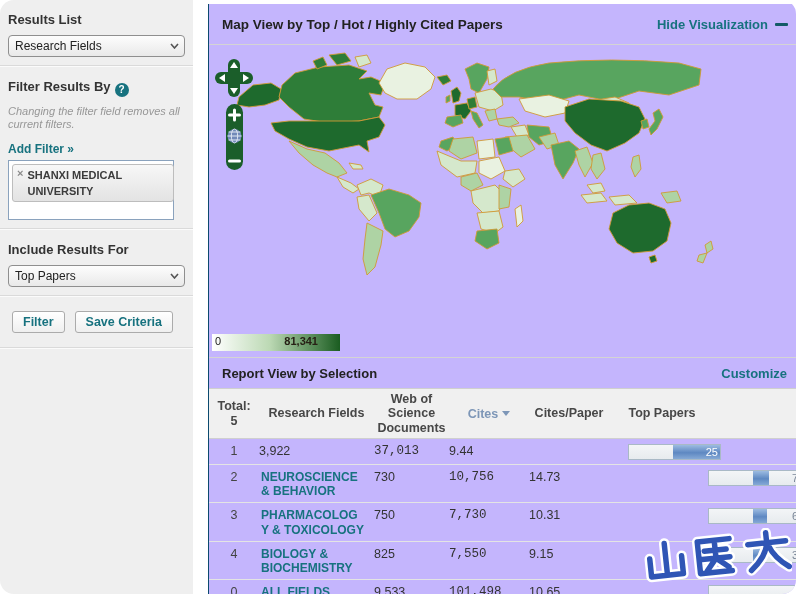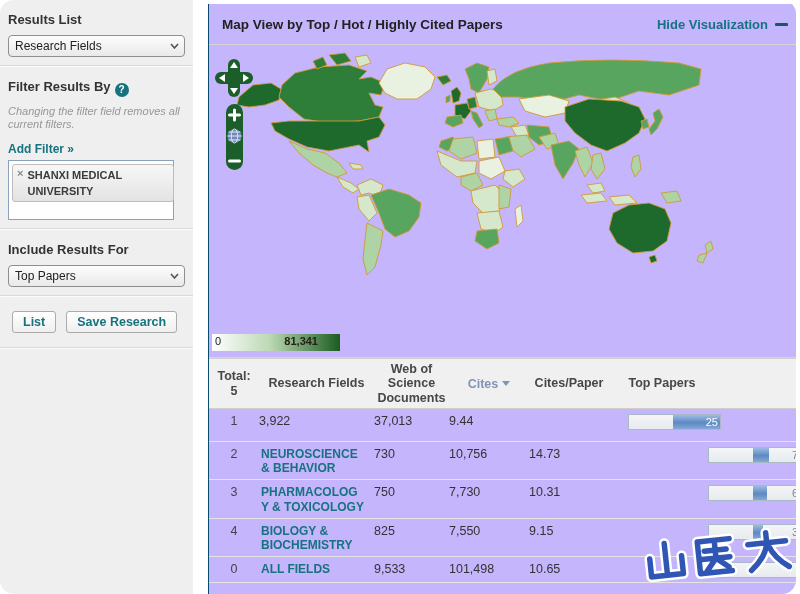--- a/index.html
+++ b/index.html
@@ -74,21 +74,21 @@
   .t-row{border-bottom:1px solid #e4e4e4;font-size:12.5px;color:#333;align-items:flex-start;}
   .t-row>div{padding-top:5px;padding-bottom:4px;}
   .t-row:nth-of-type(1){min-height:34px;} .t-row:nth-of-type(2){min-height:33px;}
   .t-row:nth-of-type(3){min-height:38px;} .t-row:nth-of-type(4){min-height:32px;}
   .t-row:nth-of-type(5){min-height:23px;}
   .c-rank{text-align:center;color:#444;}
   .c-field{padding-left:2px;}
   .c-field a{color:var(--teal);font-size:12px;font-weight:bold;text-decoration:none;
     text-transform:uppercase;line-height:1.18;display:block;width:104px;overflow-wrap:break-word;word-break:break-word;cursor:pointer;}
   .c-num{text-align:left;padding-right:12px;}
-  .c-cites{padding-right:8px;} .c-cpp{padding-right:18px;}
+  .c-cites{padding-right:8px;font-family:Liberation Mono, monospace;} .c-cpp{padding-right:18px;}
   .c-tp{padding-left:99px;}
   .tp-bar{position:relative;width:93px;height:16px;border:1px solid #a9b9c6;
     background:linear-gradient(#f3f5f7,#e7ebee);box-sizing:border-box;padding-left:44px;}
   .tp-fill{height:100%;background:linear-gradient(#9cbbe1,#5e88c2 55%,#85a9d6);}
   .tp-val{position:absolute;right:2px;top:1px;font-size:11px;color:#7b8798;}
   .tp-fill.full ~ .tp-val{color:#fff;}
 
   
   .wm{position:absolute;right:4px;bottom:6px;z-index:9;}
 </style>
@@ -129,22 +129,22 @@
       <div class="select">
         <span>Top Papers</span>
         <svg width="9" height="6" viewBox="0 0 9 6">
             <polyline points="1,1 4.5,5 8,1" fill="none" stroke="#555" stroke-width="1.6"></polyline>
           </svg>
       </div>
     </div>
     <div class="sb-div"></div>
 
     <div class="btnrow">
-      <button class="btn">List</button>
-      <button class="btn">Save Research</button>
+      <button class="btn">Filter</button>
+      <button class="btn">Save Criteria</button>
     </div>
     <div class="sb-div"></div>
   </div>
 
   <div class="main">
 
     <div class="m-head">
       <span class="m-title">Map View by Top / Hot / Highly Cited Papers</span>
       <span class="hideviz">
         <a class="link" style="font-size:13px">Hide Visualization</a>
@@ -250,20 +250,24 @@
           <line x1="14.5" y1="103" x2="24.5" y2="103" stroke="#fff" stroke-width="3" stroke-linecap="round"></line>
         </g>
       </svg>
 
       <div class="legend">
         <span class="lmin">0</span>
         <span class="lmax">81,341</span>
       </div>
     </div>
 
+    <div class="r-head">
+      <span class="r-title">Report View by Selection</span>
+      <a class="link" style="font-size:13px">Customize</a>
+    </div>
 
     <div class="grid t-head">
       <div class="th-c">
         <div>Total:</div>
         <div>5</div>
       </div>
       <div class="th-c">Research Fields</div>
       <div class="th-c">Web of Science Documents</div>
       <div class="th-cites">
         <span>Cites</span>

